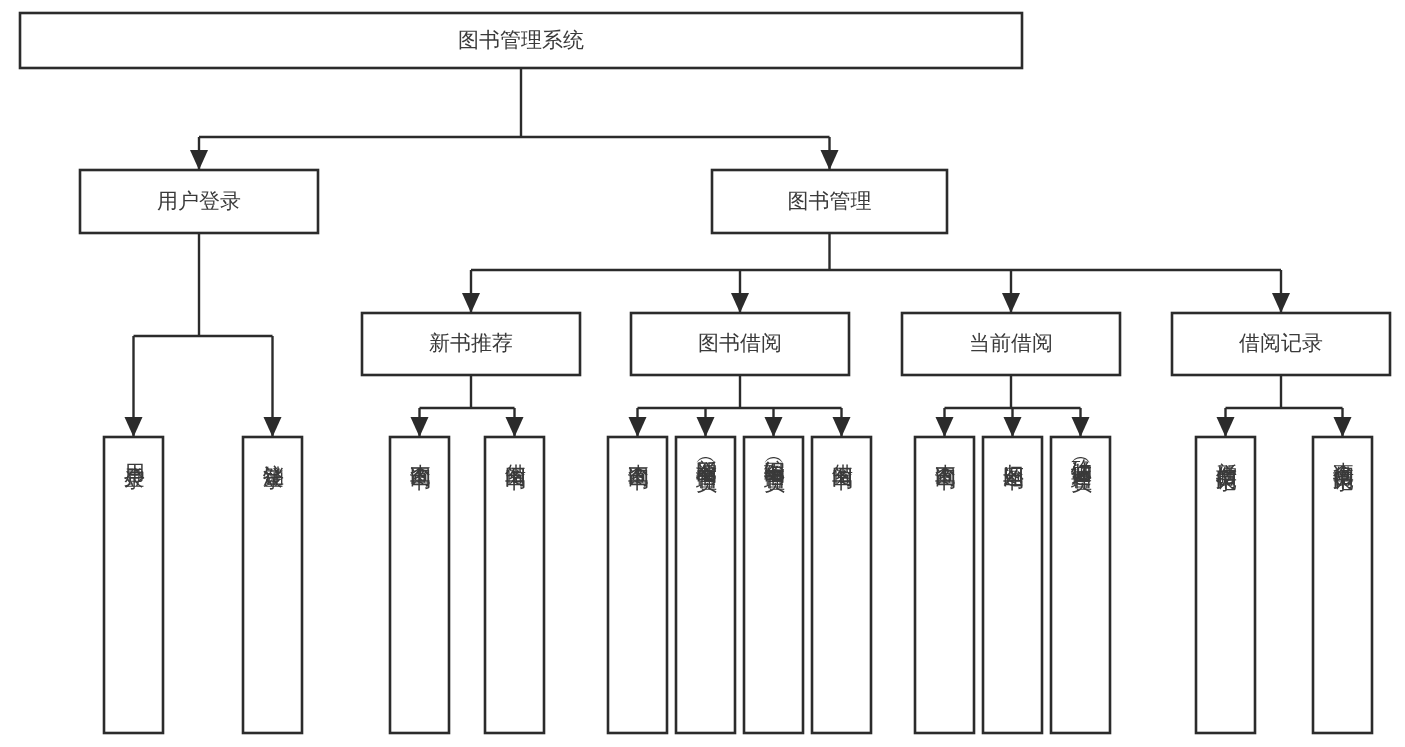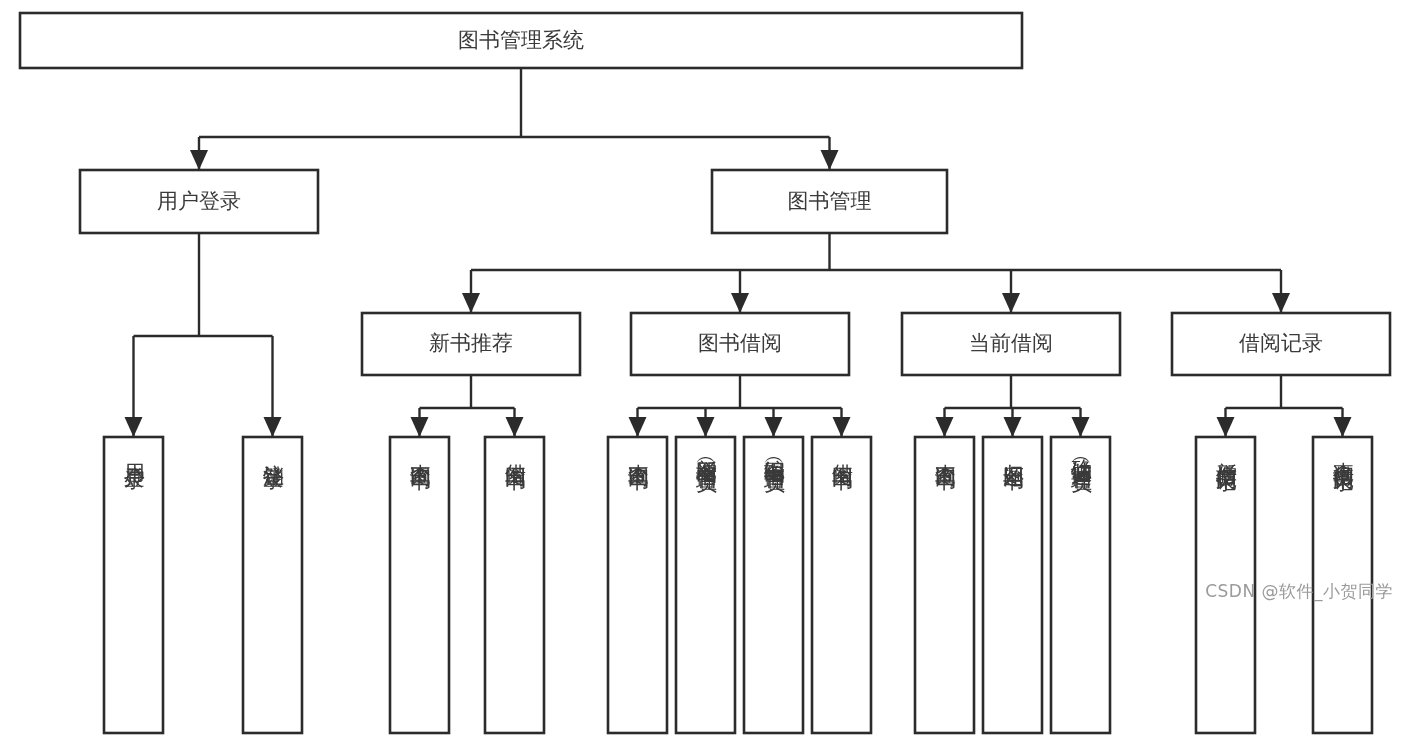--- a/index.html
+++ b/index.html
@@ -202,14 +202,13 @@
         <g>
           <rect x="1196" y="437" width="59" height="296" class="node-rect"></rect>
           <text x="1225.5" y="451" class="node-label vert" dominant-baseline="hanging">新增借阅记录</text>
         </g>
         <g>
           <rect x="1313" y="437" width="59" height="296" class="node-rect"></rect>
           <text x="1342.5" y="451" class="node-label vert" dominant-baseline="hanging">查询借阅记录</text>
         </g>
       </g>
   </svg>
-  <div class="watermark">CSDN @软件_小贺同学</div>
 </div>
 
 </body></html>

